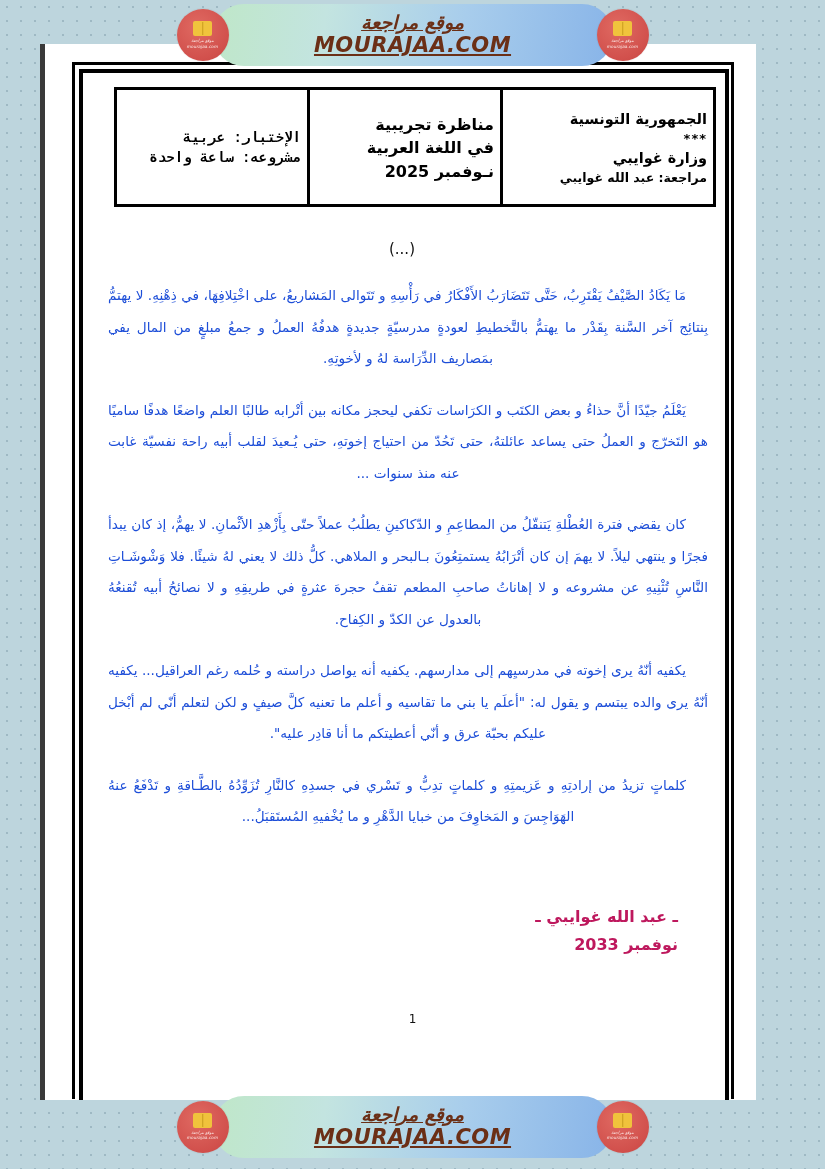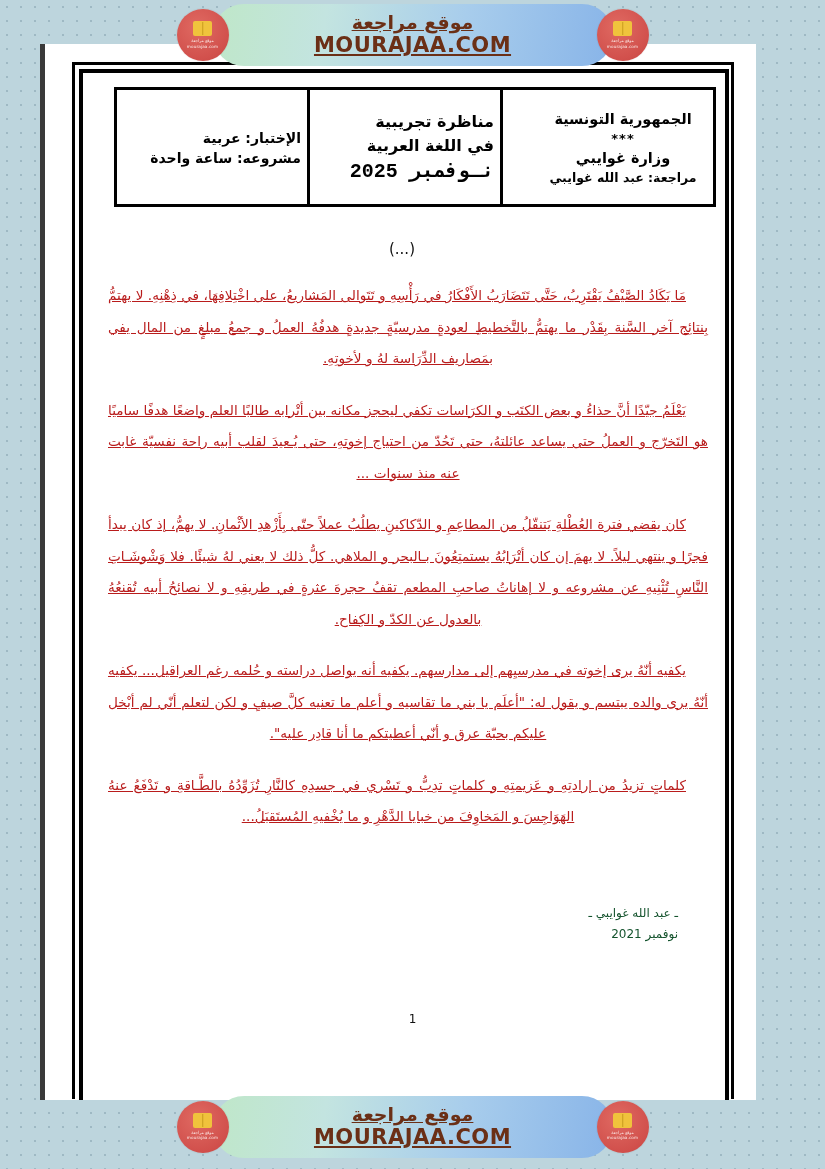--- a/index.html
+++ b/index.html
@@ -27,20 +27,21 @@
   
   .promo-band {
     position: absolute;
     left: 0;
     width: 825px;
     height: 70px;
     display: flex;
     align-items: center;
     justify-content: center;
     z-index: 6;
+    font-style: italic;
   }
   .promo-band.header { top: 0; }
   .promo-band.footer { top: 1084px; height: 85px; }
 
   .promo-pill {
     width: 400px;
     height: 62px;
     border-radius: 34px;
     background: linear-gradient(100deg, #bfe7c8 0%, #c3e4e0 28%, #a8cdec 62%, #88b4e8 100%);
     display: flex;
@@ -179,72 +180,71 @@
   .hcell {
     border: 3px solid #000;
     margin-left: -3px;
     padding: 6px 6px 4px 6px;
     display: flex;
     flex-direction: column;
     justify-content: center;
     box-sizing: border-box;
     min-height: 120px;
   }
-  .hcell.c-right  { width: 216px; align-items: center; padding-left: 36px; }
+  .hcell.c-right  { width: 216px; align-items: flex-start; padding-left: 36px; }
   .hcell.c-mid    { width: 196px; align-items: flex-start; }
   .hcell.c-left   { width: 196px; align-items: flex-start; }
 
   .hline {
     font-family: "DejaVu Sans", "Liberation Sans", sans-serif;
     font-weight: bold;
     color: #000;
     line-height: 1.45;
     white-space: nowrap;
   }
   .c-right .hline { font-size: 14.5px; }
   .c-right .hline.sep { font-size: 13px; letter-spacing: 1px; }
   .c-right .hline.small { font-size: 12.5px; }
   .c-mid .hline { font-size: 16px; }
-  .c-mid .hline.big { font-size: 20px; font-family: Liberation Mono, monospace; }
-  .c-left .hline { font-size: 14px; }
+  .c-mid .hline.big { font-size: 16px; }
+  .c-left .hline { font-size: 14px; font-family: Liberation Mono, monospace; }
 
   
   .ellipsis-mark {
     text-align: center;
     font-size: 15px;
     color: #111;
     margin: 33px 0 22px 0;
     direction: ltr;
   }
   .body-para {
     font-family: "DejaVu Sans", "Liberation Sans", sans-serif;
     font-size: 13.6px;
     line-height: 2.32;
-    color: #b91c1c;
+    color: #1d4ed8;
     text-align: justify;
     text-align-last: center;
     margin: 0 0 20px 0;
     text-indent: 22px;
     direction: rtl;
     width: 600px;
     margin-right: 8px;
-    text-decoration: underline;
   }
   .body-para.p-last { margin-bottom: 0; margin-left: 36px; }
 
   .signature {
     margin: 70px 8px 0 0;
     direction: rtl;
     text-align: right;
     padding-right: 30px;
   }
   .sig-line {
-    font-size: 12px;
-    font-weight: normal;
-    color: #14532d;
+    font-size: 16px;
+    font-weight: bold;
+    color: #be185d;
     line-height: 1.75;
   }
 
   .page-number {
     position: absolute;
     left: 0;
     right: 0;
     top: 1012px;
     text-align: center;
     font-size: 12px;
@@ -311,21 +311,21 @@
   <div class="ellipsis-mark">(...)</div>
 
   <p class="body-para">مَا يَكَادُ الصَّيْفُ يَقْتَرِبُ، حَتَّى تَتَضَارَبُ الأَفْكَارُ في رَأْسِهِ و تَتَوالى المَشاريعُ، على اخْتِلافِهَا، في ذِهْنِهِ. لا يهتمُّ بِنتائِج آخر السَّنة بِقَدْر ما يهتمُّ بالتَّخطيطِ لعودةٍ مدرسيّةٍ جديدةٍ هدفُهُ العملُ و جمعُ مبلغٍ من المال يفي بمَصاريف الدِّرَاسة لهُ و لأخوتِهِ.</p>
   <p class="body-para">يَعْلَمُ جيّدًا أنَّ حذاءُ و بعض الكتَب و الكرَاسات تكفي ليحجز مكانه بين أتْرابه طالبًا العلم واضعًا هدفًا ساميًا هو التَخرّج و العملُ حتى يساعد عائلتهُ، حتى تَحُدّ من احتياج إخوتهِ، حتى يُـعيدَ لقلب أبيه راحة نفسيّة غابت عنه منذ سنوات ...</p>
   <p class="body-para">كان يقضي فترة العُطْلةِ يَتنقّلُ من المطاعِمِ و الدّكاكينِ يطلُبُ عملاً حتّى بِأَزْهدِ الأثْمانِ. لا يهمُّ، إذ كان يبدأ فجرًا و ينتهي ليلاً. لا يهمَ إن كان أتْرَابُهُ يستمتِعُونَ بـالبحر و الملاهي. كلُّ ذلك لا يعني لهُ شيئًا. فلا وَشْوشَـاتِ النَّاسِ تُثْنِيهِ عن مشروعه و لا إهاناتُ صاحبِ المطعم تقفُ حجرهَ عثرةٍ في طريقِهِ و لا نصائحُ أبيه تُقنعُهُ بالعدول عن الكدّ و الكِفاح.</p>
   <p class="body-para">يكفيه أنّهُ يرى إخوته في مدرسيِهم إلى مدارسهم. يكفيه أنه يواصل دراسته و حُلمه رغم العراقيل... يكفيه أنّهُ يرى والده يبتسم و يقول له: "أعلَم يا بني ما تقاسيه و أعلم ما تعنيه كلَّ صيفٍ و لكن لتعلم أنّي لم أبْخل عليكم بحبّة عرق و أنّي أعطيتكم ما أنا قادِر عليه".</p>
   <p class="body-para p-last">كلماتٍ تزيدُ من إرادتِهِ و عَزيمتِهِ و كلماتٍ تدِبُّ و تَسْري في جسدِهِ كالنَّارِ تُزَوِّدُهُ بالطَّـاقةِ و تَدْفَعُ عنهُ الهَوَاجِسَ و المَخاوِفَ من خبايا الدَّهْرِ و ما يُخْفيهِ المُستَقبَلُ...</p>
 
   <div class="signature">
     <div class="sig-line">ـ عبد الله غوايبي ـ</div>
-    <div class="sig-line">نوفمبر  2021</div>
+    <div class="sig-line">نوفمبر  2033</div>
   </div>
 
 </div>
 
 <div class="page-number">1</div>
 
 <div class="promo-band footer">
 
   <div class="promo-logo left">
     <span class="book"></span>

